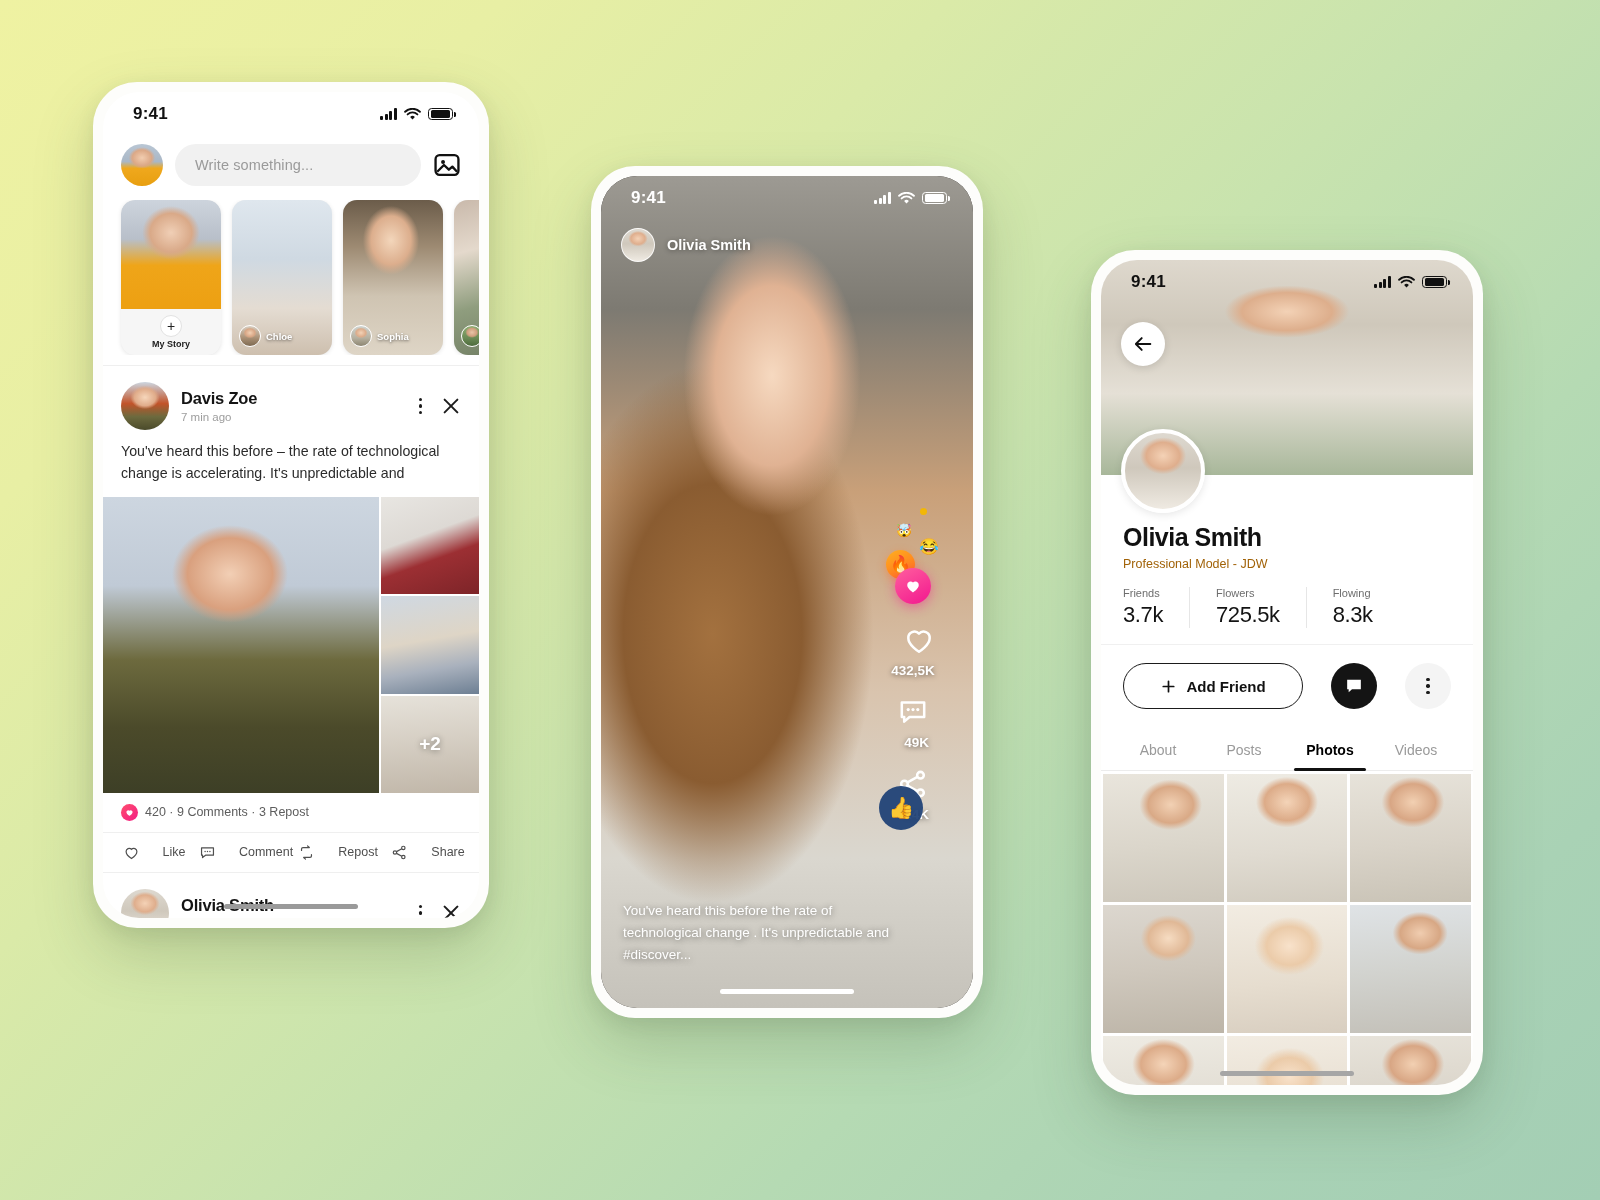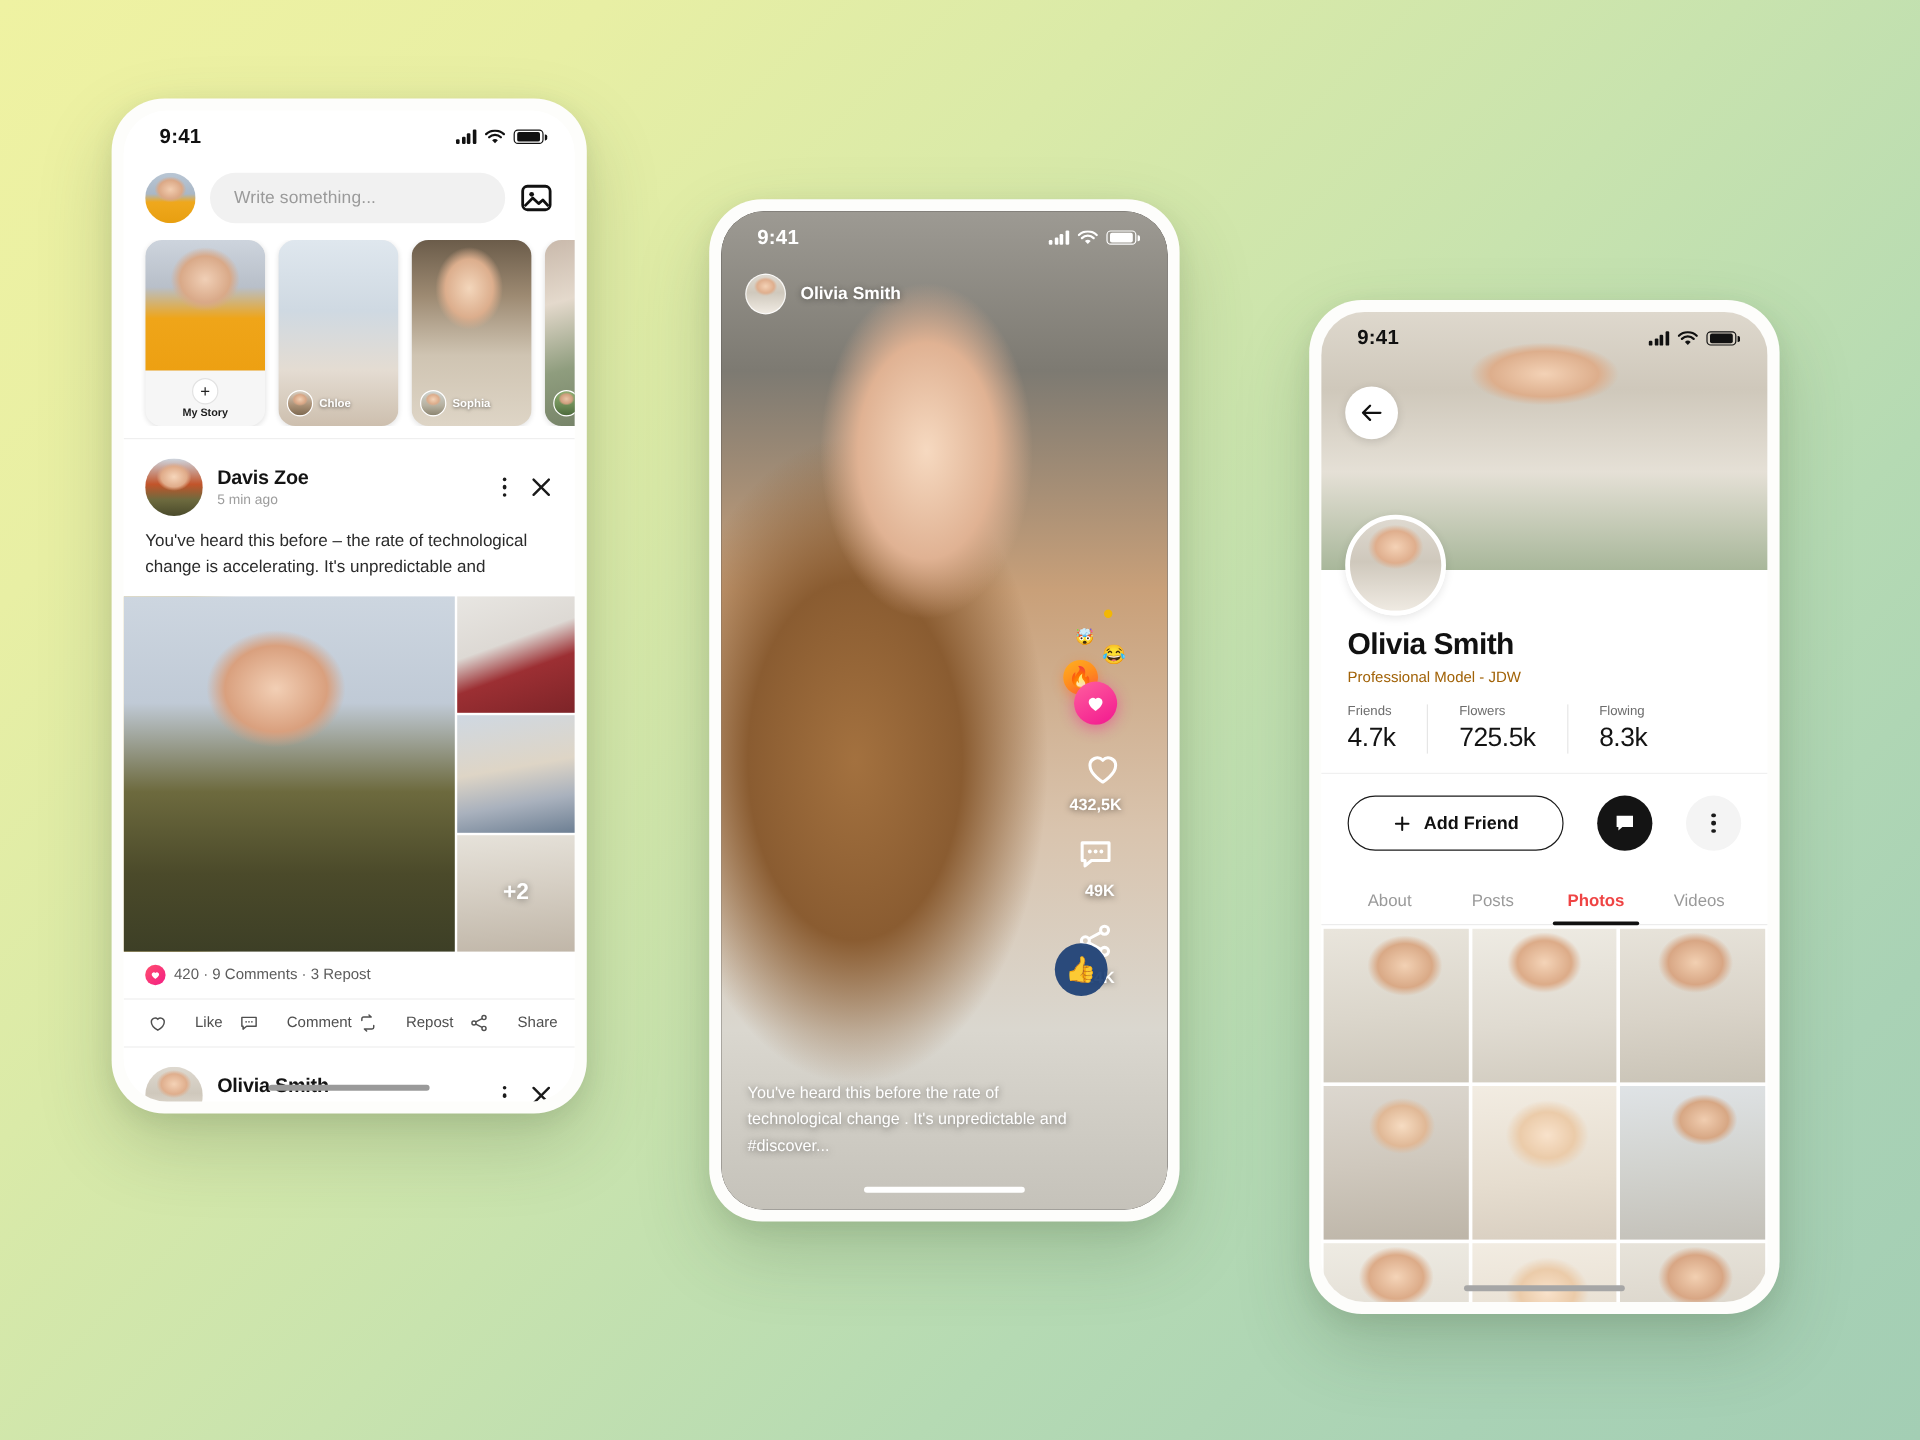--- a/index.html
+++ b/index.html
@@ -255,21 +255,21 @@
     flex: 1; height: 46px; border: 1.6px solid #1b1b1b; border-radius: 24px;
     display: flex; align-items: center; justify-content: center; gap: 9px;
     font-size: 15px; font-weight: 700; color: #111;
   }
   .circ-dark { width: 46px; height: 46px; border-radius: 50%; background: #141414; display:flex; align-items:center; justify-content:center; flex:none; }
   .circ-dark svg { width: 20px; height: 20px; }
   .circ-light { width: 46px; height: 46px; border-radius: 50%; background: #f4f4f4; display:flex; align-items:center; justify-content:center; flex:none; }
 
   .tabs { display: flex; border-bottom: 1px solid #ececec; padding: 0 14px; }
   .tab { flex: 1; text-align: center; padding: 13px 0 12px 0; font-size: 14px; color: #9a9a9a; position: relative; }
-  .tab.active { color: #ef4444; font-weight: 700; }
+  .tab.active { color: #000000; font-weight: 700; }
   .tab.active::after { content:''; position: absolute; left: 8%; right: 8%; bottom: -1px; height: 2.6px; background: #111; border-radius: 2px; }
 
   .pgrid { display: grid; grid-template-columns: repeat(3, 1fr); gap: 3px; padding: 3px 2px 0 2px; }
   .pgrid > div { height: 128px; }
   #phone-profile .home-indicator { background: #a6a6a6; }
 </style>
 </head>
 <body>
 
 <div class="phone" id="phone-feed">
@@ -336,21 +336,21 @@
       </div>
     </div>
 
     <div style="height:10px"></div>
     <div style="border-top:1px solid #efefef"></div>
 
     <div class="post-head">
       <div class="av av-red"></div>
       <div class="meta">
         <div class="name">Davis Zoe</div>
-        <div class="time">5 min ago</div>
+        <div class="time">7 min ago</div>
       </div>
       <div class="head-acts">
         <span class="kebab">
             <i></i>
             <i></i>
             <i></i>
           </span>
         <span class="xbtn"></span>
       </div>
     </div>
@@ -541,21 +541,21 @@
       <div class="prof-av av av-oliv"></div>
     </div>
 
     <div class="prof-body">
       <div class="prof-name">Olivia Smith</div>
       <div class="prof-sub">Professional Model - JDW</div>
 
       <div class="stats-row">
         <div class="stat">
           <div class="k">Friends</div>
-          <div class="v">4.7k</div>
+          <div class="v">3.7k</div>
         </div>
         <div class="stat">
           <div class="k">Flowers</div>
           <div class="v">725.5k</div>
         </div>
         <div class="stat">
           <div class="k">Flowing</div>
           <div class="v">8.3k</div>
         </div>
       </div>

